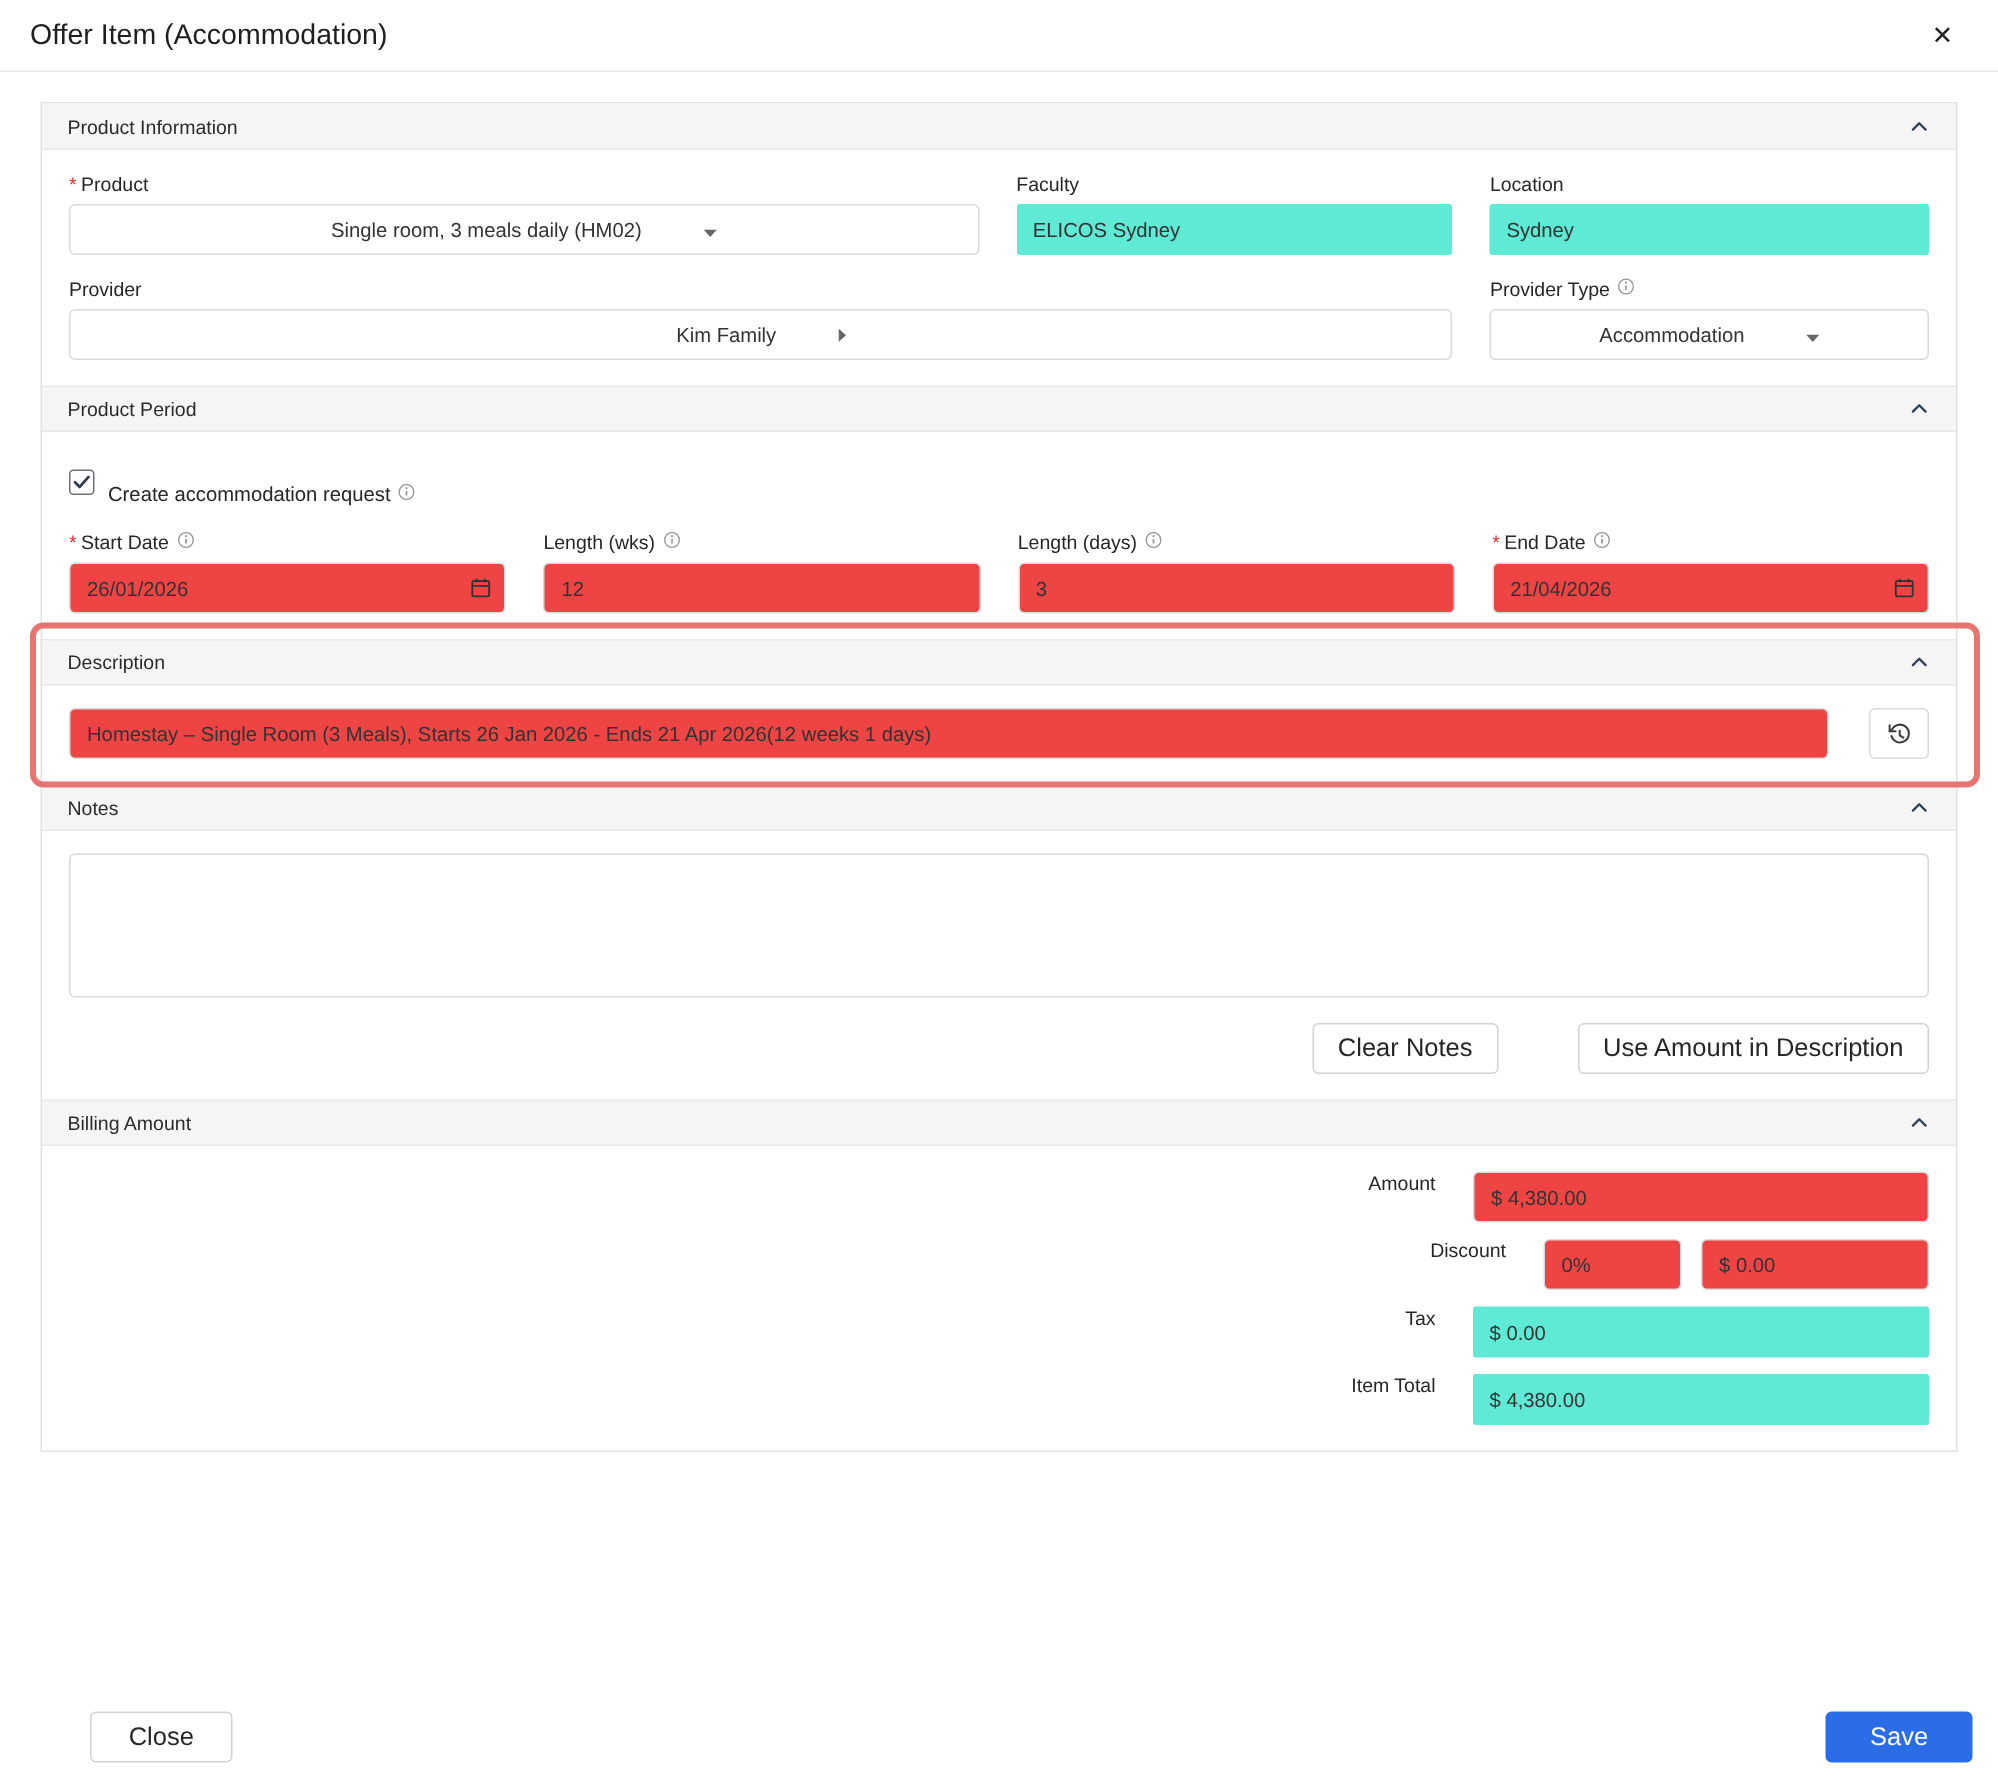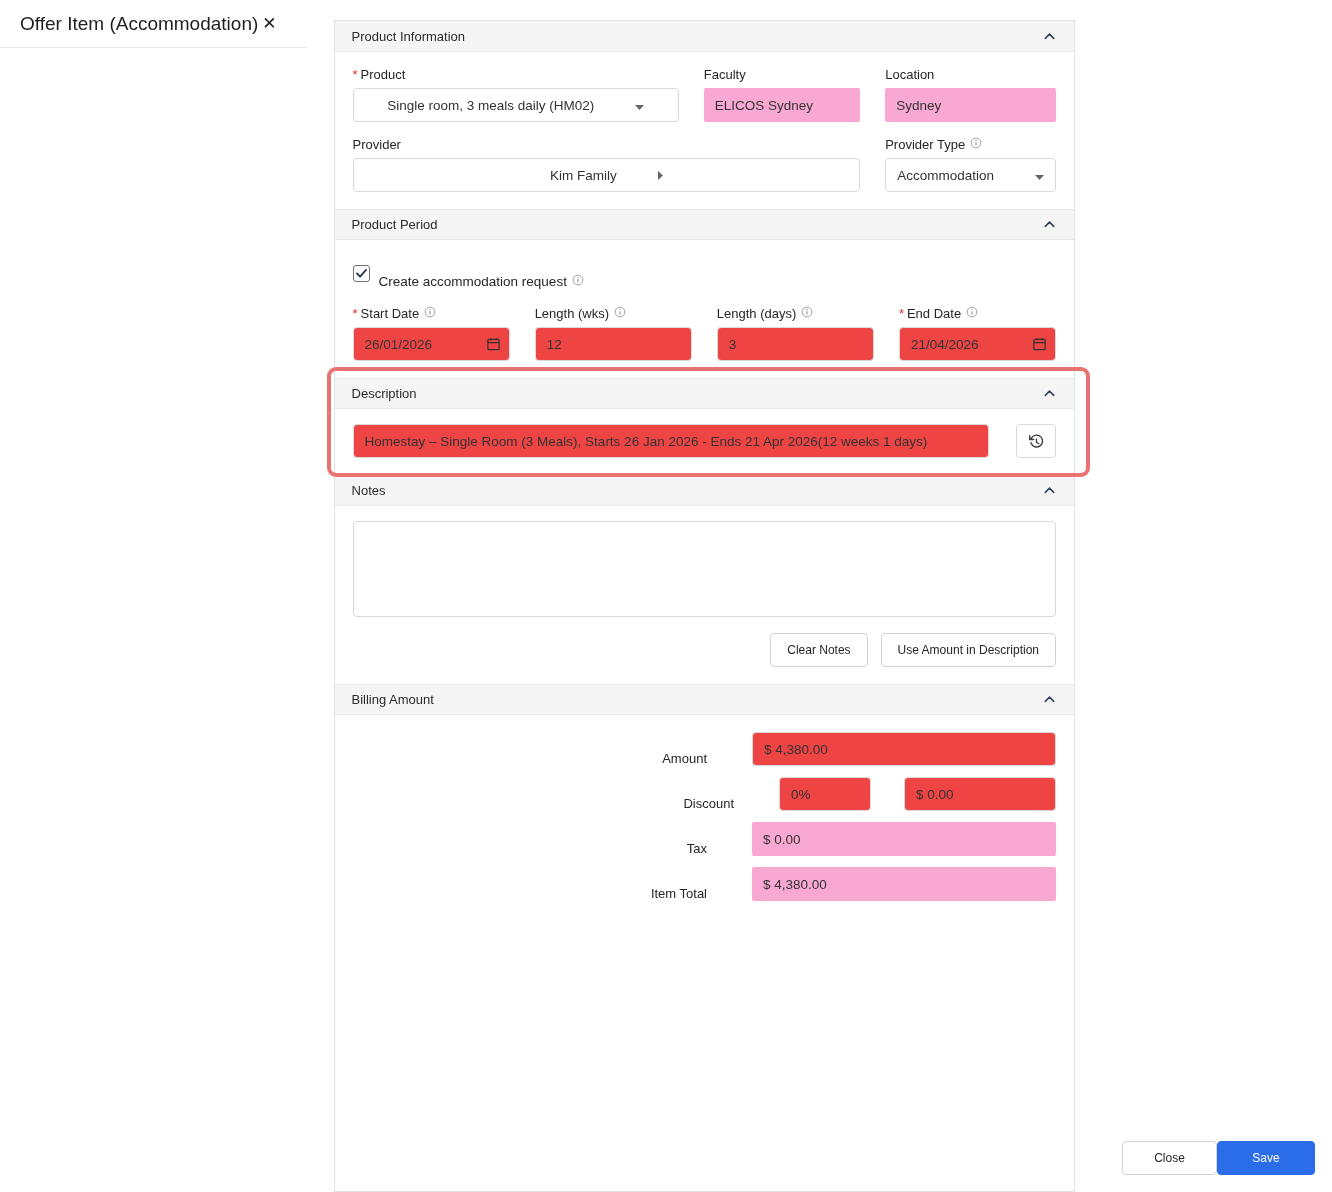--- a/index.html
+++ b/index.html
@@ -1,64 +1,64 @@
 <!DOCTYPE html>
 <html><head>
 <meta charset="utf-8">
 <style>
   * { box-sizing: border-box; }
   html,body { margin:0; padding:0; background:#fff; }
   body { font-family:"Liberation Sans", sans-serif; color:#262626; }
-  .page { width:1332px; min-height:1192px; display:flex; flex-direction:row; background:#fff; }
+  .page { width:1332px; min-height:1192px; display:flex; flex-direction:column; background:#fff; }
 
   
   .modal-header { display:flex; align-items:center; justify-content:space-between; height:48px; padding:0 26px 0 20px; border-bottom:1px solid #e8e8e8; flex:none; }
   .modal-title { font-size:19px; font-weight:400; color:#1f1f1f; margin:0; }
   .close-x { font-size:17px; color:#222; cursor:pointer; line-height:1; padding:4px; }
 
   
   .panel { margin:20px 27px 0; border:1px solid #e2e2e2; background:#fff; }
   section .sec-head { display:flex; align-items:center; justify-content:space-between; background:#f5f5f5; height:31px; padding:0 17px; border-top:1px solid #e8e8e8; border-bottom:1px solid #e8e8e8; cursor:pointer; }
   section:first-child .sec-head { border-top:none; }
   .sec-title { font-size:13px; color:#2b2b2b; }
   .chev { display:flex; align-items:center; }
   .sec-body { padding:15px 18px 17px; }
 
   
   .fld-label { display:flex; align-items:center; gap:5px; font-size:13px; color:#262626; margin-bottom:6px; }
   .req { color:#e02b2b; margin-right:-2px; }
   .input, .select, .ro { height:34px; font-size:13.5px; width:100%; color:#333; }
   .input { border:1px solid #d9d9d9; border-radius:4px; padding:0 11px; background:#ef4444; font-family:inherit; }
   .select { border:1px solid #d9d9d9; border-radius:4px; background:#fff; display:flex; align-items:center; justify-content:center; padding:0 11px; cursor:pointer;gap:41px; }
-  .ro { background:#f9a8d4; border:none; border-radius:2px; display:flex; align-items:center; padding:0 11px; }
+  .ro { background:#5eead4; border:none; border-radius:2px; display:flex; align-items:center; padding:0 11px; }
 
   .pi-grid { display:grid; grid-template-columns:605fr 290fr 292fr; column-gap:25px; row-gap:15px; }
   .span2 { grid-column:1 / 3; }
   .pp-grid { display:grid; grid-template-columns:repeat(4,1fr); column-gap:25px; }
   .chk-row { display:flex; align-items:center; gap:9px; margin-bottom:17px; margin-top:3px; }
   .checkbox { width:17px; height:17px; border:1px solid #6f6f6f; border-radius:3px; background:#fff; display:flex; align-items:center; justify-content:center; cursor:pointer; flex:none; }
   .chk-label { font-size:13.5px; color:#262626; display:flex; align-items:center; gap:5px;margin-top:16px; }
 
   .input-wrap { position:relative; }
   .input-wrap .cal { position:absolute; right:9px; top:50%; transform:translateY(-50%); cursor:pointer; display:flex; }
   .input-wrap input { padding-right:34px; }
 
   .desc-section { position:relative; }
   .annotation { position:absolute; top:-11px; left:-8px; right:-16px; bottom:-2px; border:4px solid #e87472; border-radius:9px; pointer-events:none; z-index:5; }
   .desc-row { display:flex; gap:27px; }
   .icon-btn { width:40px; height:34px; border:1px solid #d9d9d9; border-radius:4px; background:#fff; display:flex; align-items:center; justify-content:center; cursor:pointer; flex:none; }
 
   .notes-ta { width:100%; height:96px; border:1px solid #d9d9d9; border-radius:4px; resize:none; padding:8px 11px; font-family:inherit; font-size:13.5px; color:#333; }
   .notes-btns { display:flex; justify-content:flex-end; gap:13px; margin-top:12px; }
 
-  .btn { height:34px; padding:0 16px; background:#fff; border:1px solid #d2d2d2; border-radius:4px; font-size:12px; color:#262626; cursor:pointer; font-family:inherit; }
+  .btn { height:34px; padding:0 16px; background:#fff; border:1px solid #d2d2d2; border-radius:4px; font-size:17px; color:#262626; cursor:pointer; font-family:inherit;margin-left:40px; }
   .btn.primary { background:#2b6de8; border-color:#2b6de8; color:#fff; min-width:98px; }
   .btn.close-b { min-width:95px; }
 
-  .billing-row { display:flex; justify-content:flex-end; align-items:flex-end; margin-top:11px;gap:20px; }
+  .billing-row { display:flex; justify-content:flex-end; align-items:flex-start; margin-top:11px; }
   .billing-row.first { margin-top:2px; }
   .b-label { font-size:13px; color:#262626; margin-right:25px; }
   .w257 { width:304px; }
   .w92 { width:92px; }
   .w152 { width:152px; margin-left:13px; }
 
   .footer { display:flex; justify-content:space-between; align-items:center; padding:0 17px 17px 20px; margin-top:auto; }
 </style>
 </head>
 <body>

